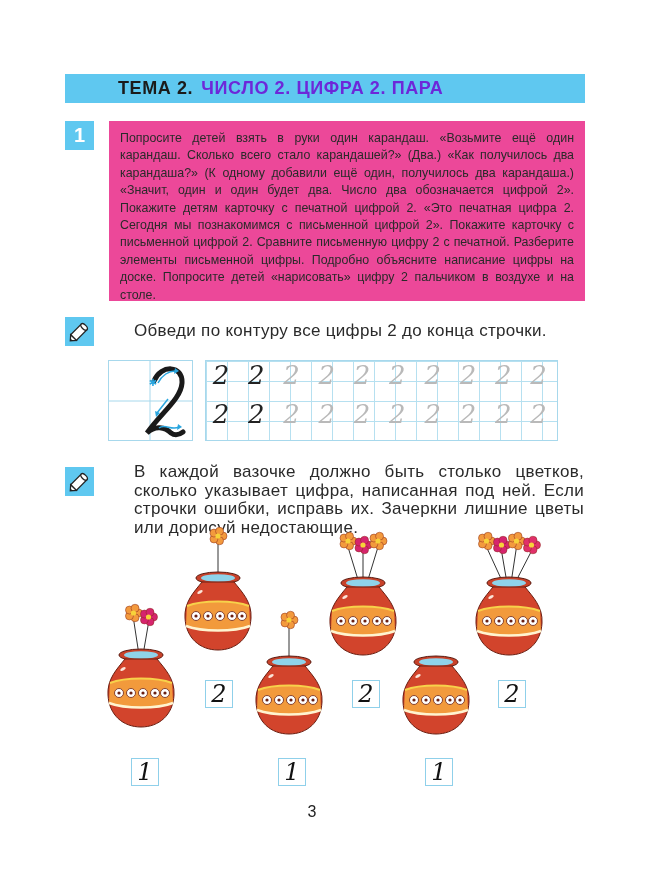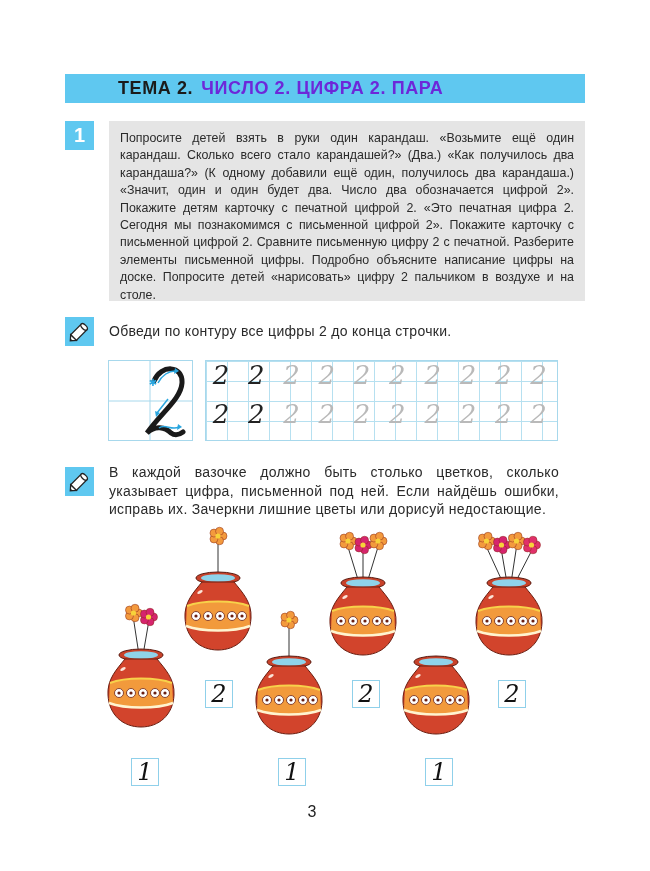--- a/index.html
+++ b/index.html
@@ -4,24 +4,24 @@
 <style>
   html, body { margin:0; padding:0; }
   body { width:650px; height:871px; background:#ffffff; position:relative; overflow:hidden;
          font-family:"Liberation Sans", "DejaVu Sans", sans-serif; color:#231f20; }
   .abs { position:absolute; }
   .header { left:65px; top:74px; width:520px; height:29px; background:#5fc8f0; }
   .header-text { position:absolute; left:53px; top:4px; font-weight:bold; font-size:18px; letter-spacing:0.6px; white-space:nowrap; }
   .header-topic { color:#1b1b1b;margin-top:12px; }
   .header-rest { color:#6d28d9; margin-left:8px; }
   .task-num { left:65px; top:121px; width:29px; height:29px; background:#5fc8f0; color:#fff; font-weight:bold; font-size:20px; text-align:center; line-height:29px; }
-  .note-box { left:109px; top:121px; width:476px; height:180px; background:#e5e5e5; }
+  .note-box { left:109px; top:121px; width:476px; height:180px; background:#ec4899; }
   .note-text { position:absolute; left:11px; top:9px; width:454px; font-size:12.4px; line-height:17.4px; text-align:justify; color:#2a2a2a; }
   .pencil { width:29px; height:29px; background:#5fc8f0; }
-  .instr { font-size:14px; line-height:18.5px; color:#2a2a2a; letter-spacing:0.3px; }
+  .instr { font-size:17px; line-height:18.5px; color:#2a2a2a; letter-spacing:0.3px;margin-left:25px; }
   .grid-big { left:108px; top:360px; width:85px; height:81px; border:1px solid #a7d8ec; box-sizing:border-box; }
   .grid-row { left:205px; top:360px; width:353px; height:81px; border:1px solid #a7d8ec; box-sizing:border-box;
               background-image:
                 linear-gradient(to right, #b6e0f0 1px, transparent 1px),
                 linear-gradient(to bottom, #b6e0f0 1px, transparent 1px);
               background-size:21px 20px; }
   .digit-cell { position:absolute; font-family:"DejaVu Serif", serif; font-style:italic; font-size:26px; line-height:26px; }
   .digit-dark { color:#222; }
   .digit-faint { color:#b9b9b9; }
   .num-box { width:28px; height:28px; border:1.5px solid #8fd0ea; box-sizing:border-box; text-align:center;
@@ -95,21 +95,21 @@
 <div class="abs pencil" style="left:65px;top:467px;">
   <svg width="29" height="29" viewBox="0 0 29 29">
     <g transform="rotate(-45 14.5 14.5)">
       <rect x="6" y="10.5" width="15" height="8" fill="#fff" stroke="#222" stroke-width="1.3"></rect>
       <ellipse cx="21" cy="14.5" rx="2.2" ry="4" fill="#fff" stroke="#222" stroke-width="1.3"></ellipse>
       <polygon points="6,10.5 1.5,14.5 6,18.5" fill="#fff" stroke="#222" stroke-width="1.3"></polygon>
       <polygon points="3.2,13 1.5,14.5 3.2,16" fill="#222"></polygon>
     </g>
   </svg>
 </div>
-<div class="abs instr" style="left:109px;top:463px;width:450px;text-align:justify;">В каждой вазочке должно быть столько цветков, сколько указывает цифра, письменной под ней. Если найдёшь ошибки, исправь их. Зачеркни лишние цветы или дорисуй недостающие.</div>
+<div class="abs instr" style="left:109px;top:463px;width:450px;text-align:justify;">В каждой вазочке должно быть столько цветков, сколько указывает цифра, написанная под ней. Если строчки ошибки, исправь их. Зачеркни лишние цветы или дорисуй недостающие.</div>
 
 <div id="vase-area">
     <div>
       <svg width="72" height="130" viewBox="0 0 72 130" style="position:absolute;left:105px;top:603px;overflow:visible">
         <line x1="34" y1="52" x2="28.5" y2="16" stroke="#333" stroke-width="1"></line>
         <circle cx="33.5" cy="10" r="4" fill="#f39a3d" stroke="#8a2a1a" stroke-width="0.5"></circle>
         <circle cx="30.045084971874736" cy="14.755282581475768" r="4" fill="#f39a3d" stroke="#8a2a1a" stroke-width="0.5"></circle>
         <circle cx="24.454915028125264" cy="12.938926261462367" r="4" fill="#f39a3d" stroke="#8a2a1a" stroke-width="0.5"></circle>
         <circle cx="24.454915028125264" cy="7.061073738537635" r="4" fill="#f39a3d" stroke="#8a2a1a" stroke-width="0.5"></circle>
         <circle cx="30.045084971874736" cy="5.244717418524232" r="4" fill="#f39a3d" stroke="#8a2a1a" stroke-width="0.5"></circle>

